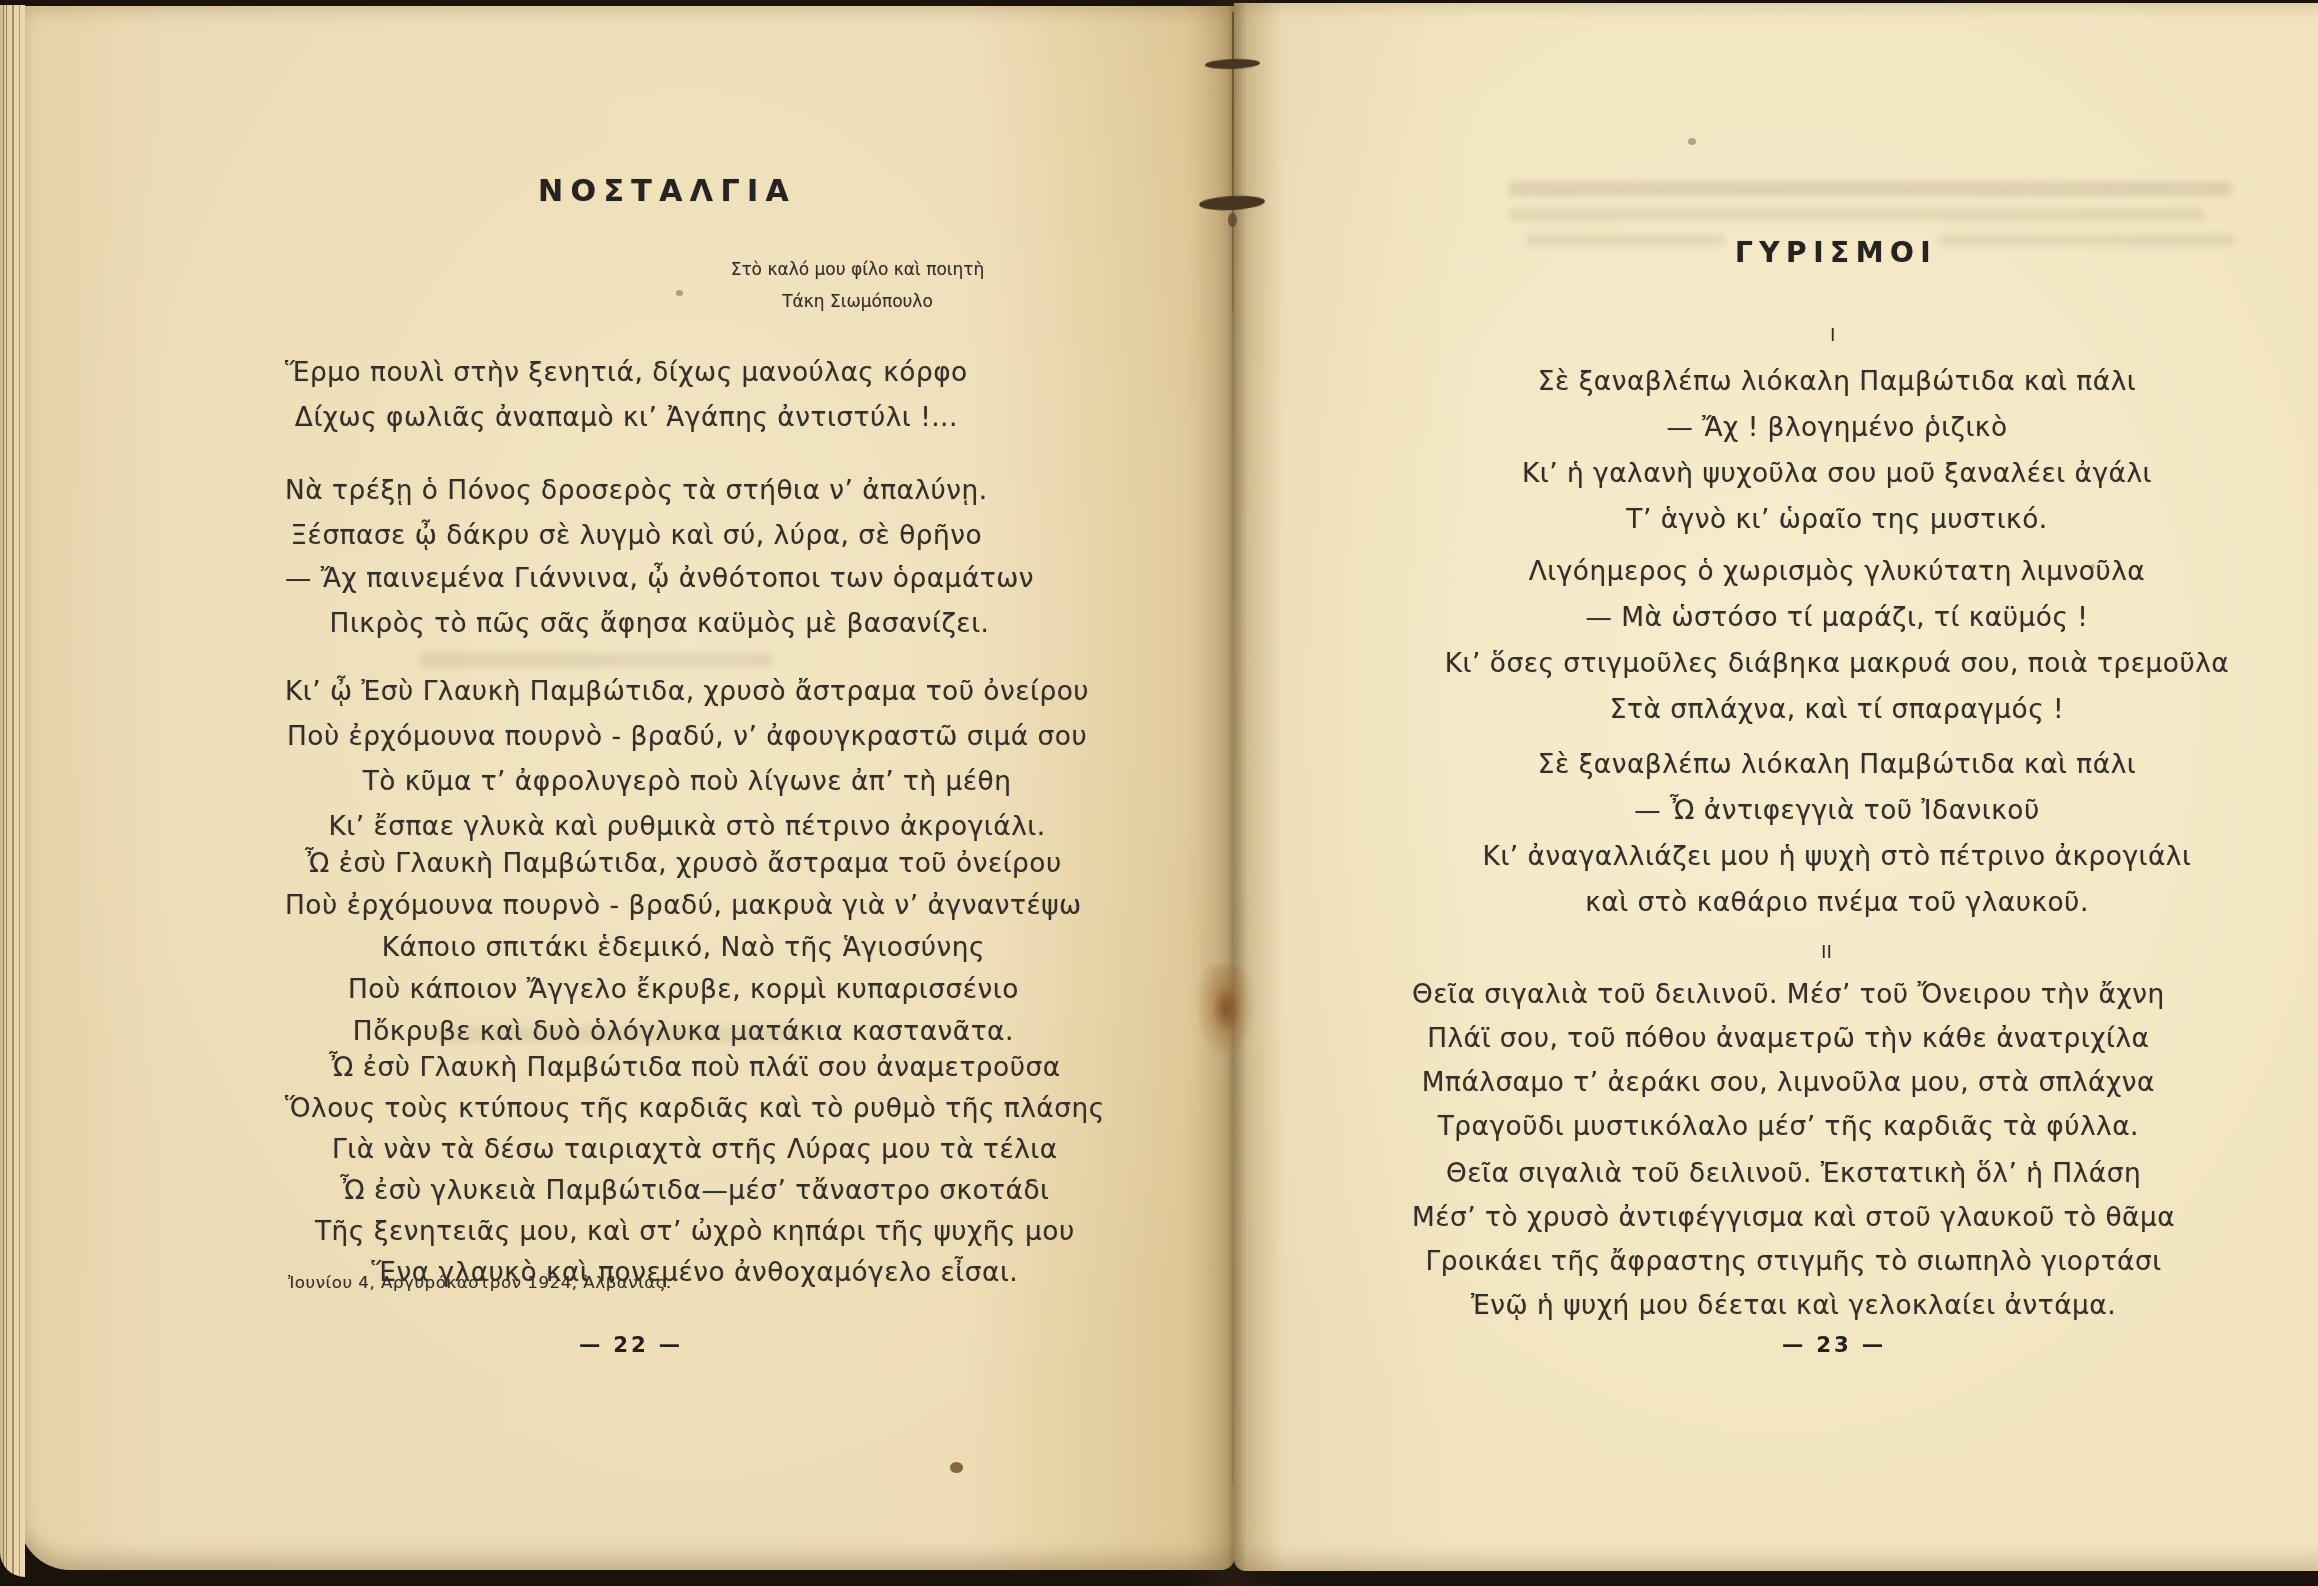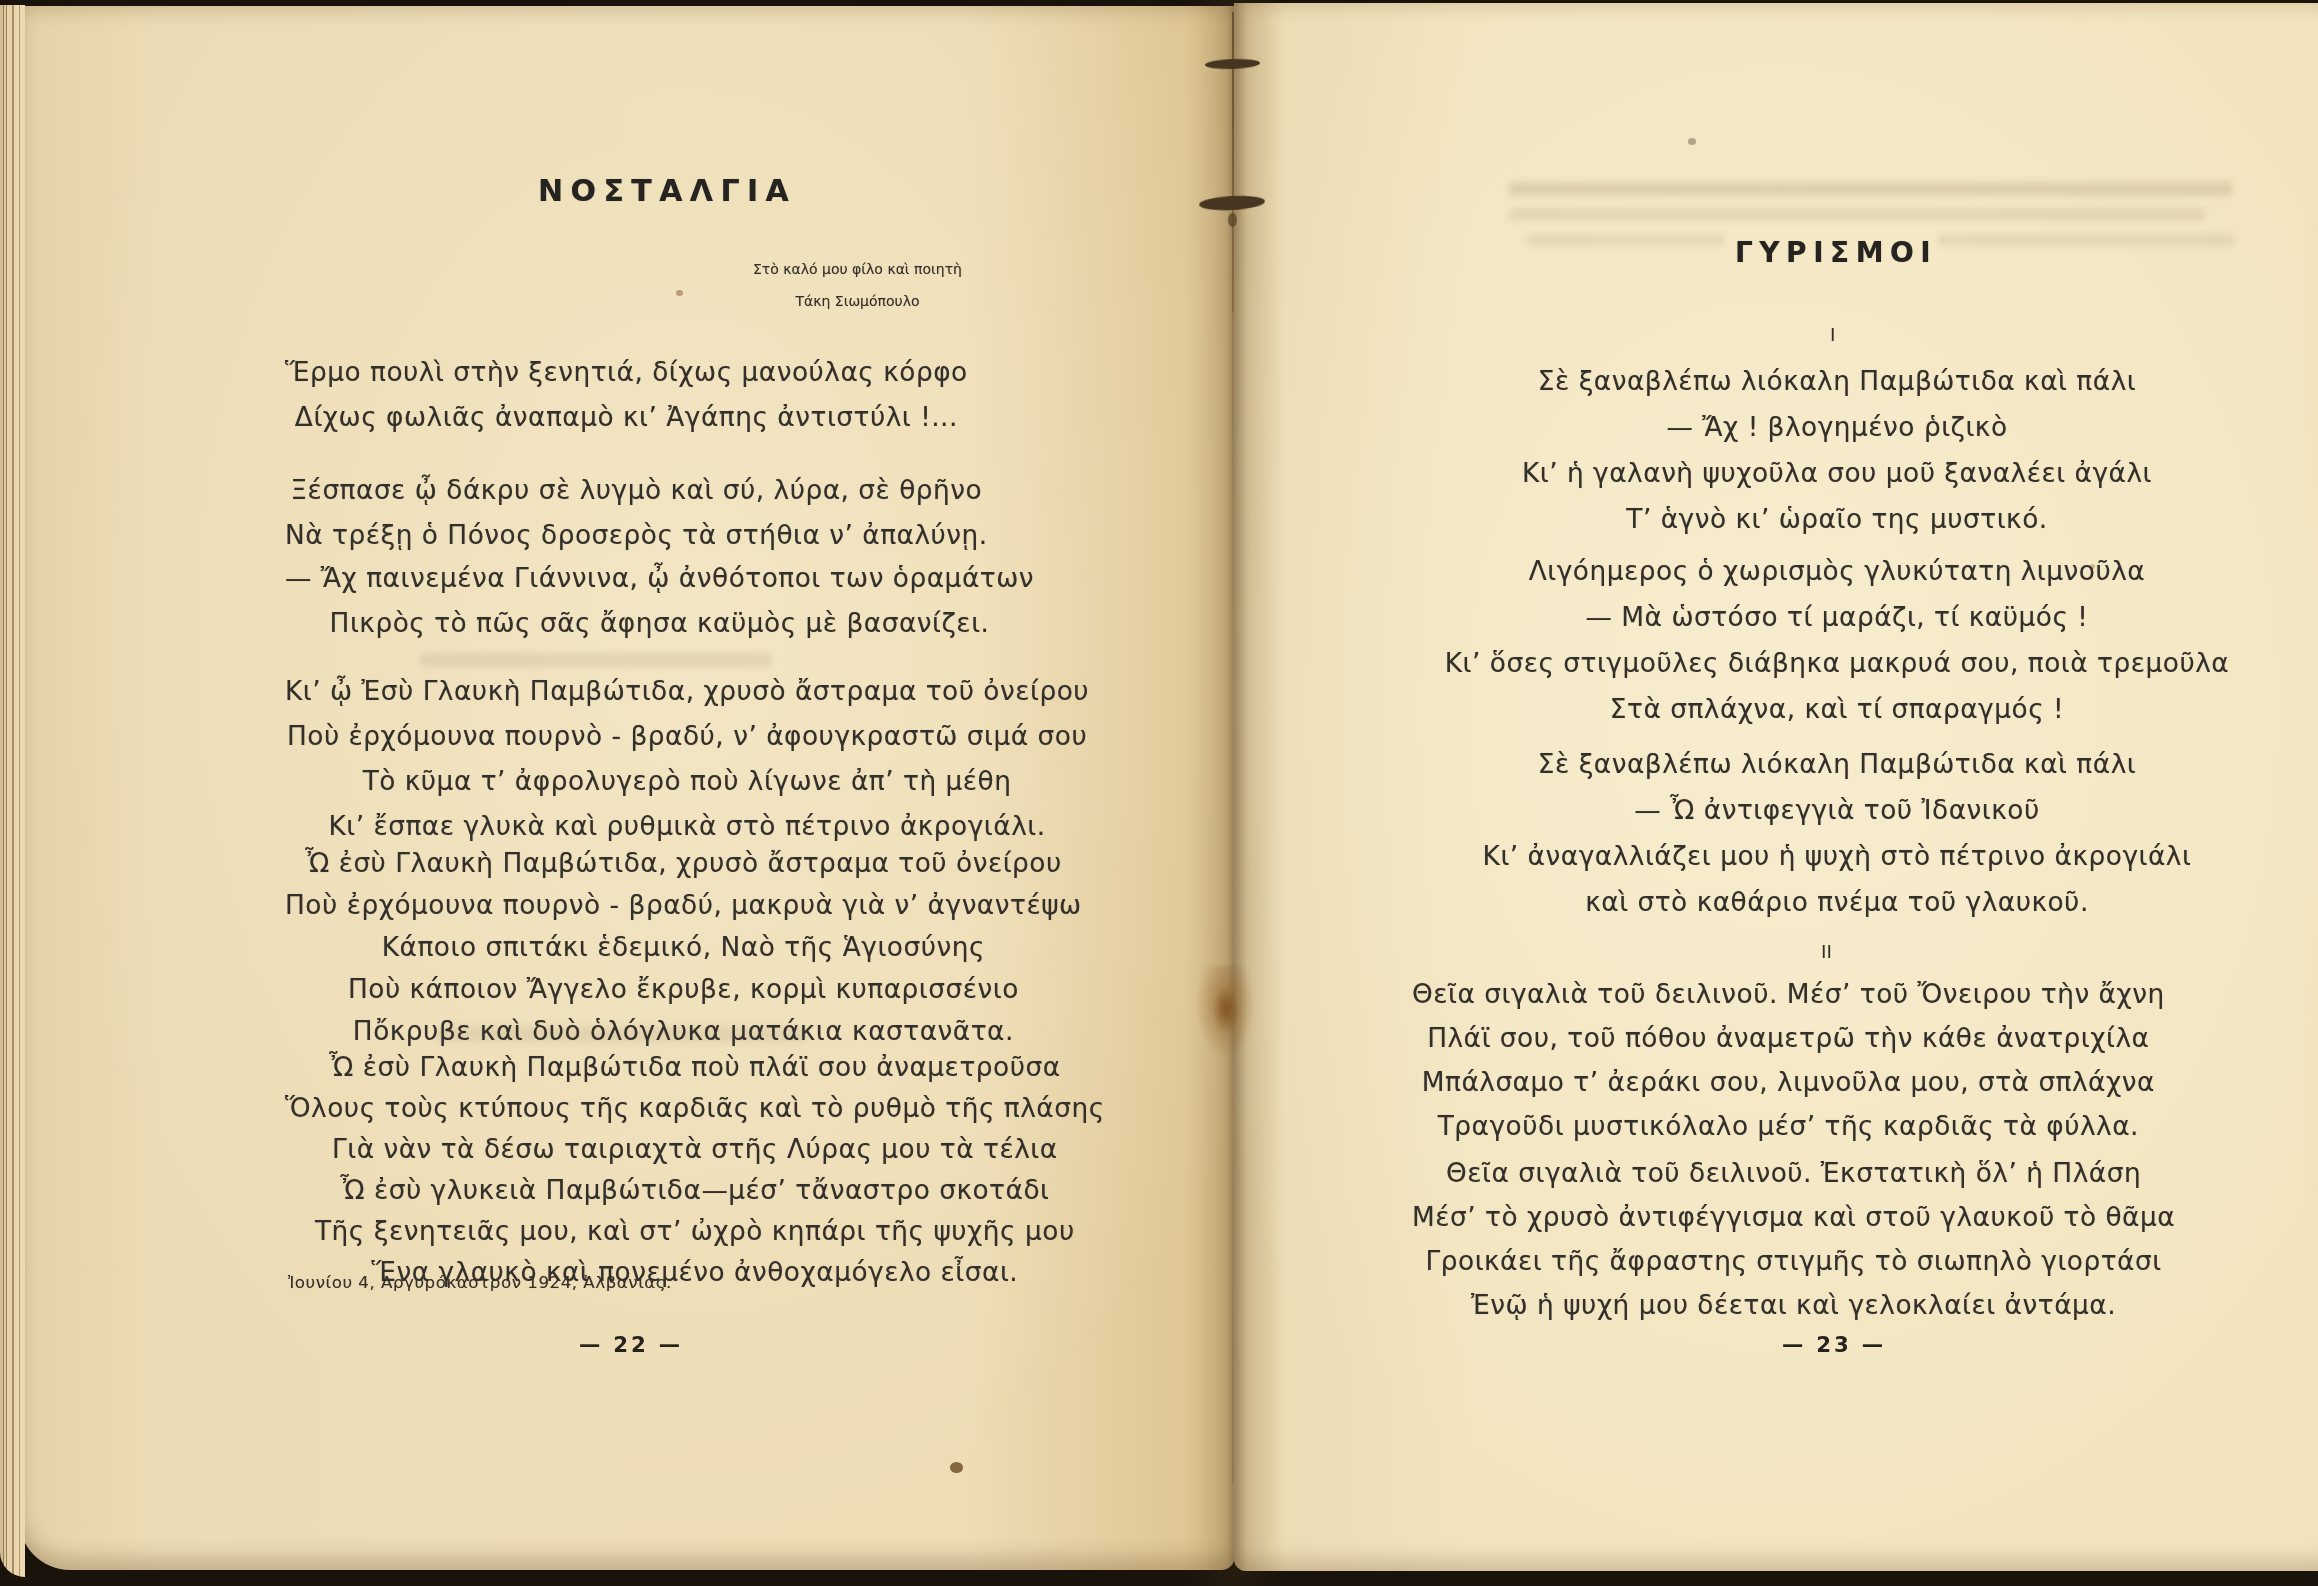--- a/index.html
+++ b/index.html
@@ -73,21 +73,21 @@
   .g4{left:1938px;top:234px;width:297px;height:12px;opacity:.7;}
   .g5{left:420px;top:653px;width:352px;height:14px;opacity:.75;}
   .g6{left:436px;top:1027px;width:371px;height:15px;opacity:.7;}
   
   .ink{color:#332f2a;text-shadow:0 0 0.9px rgba(60,52,40,.35);text-align:center;}
   .title{position:absolute;font-weight:bold;color:#262420;white-space:nowrap;
     text-shadow:0 0 0.9px rgba(45,40,32,.45);}
   .title-left{left:538px;top:173px;font-size:30px;letter-spacing:7.4px;}
   .title-right{left:1735px;top:236px;font-size:28px;letter-spacing:6.5px;}
   .dedication{position:absolute;left:672px;top:253px;width:371px;text-align:center;
-    font-size:14px;line-height:32px;white-space:nowrap;}
+    font-size:17px;line-height:32px;white-space:nowrap;}
   .stanza{position:absolute;font-size:26.4px;letter-spacing:0.5px;white-space:nowrap;}
   .stanza-l{left:285px;line-height:45px;}
   .s1{top:349px;} .s2{top:467px;} .s3{top:555px;} .s4{top:668px;}
   .s5{top:842px;line-height:42px;} .s6{top:1046px;line-height:41px;}
   .stanza-rc{left:1285px;width:1104px;text-align:center;line-height:46px;}
   .r1{top:358px;} .r2{top:548px;} .r3{top:741px;}
   .stanza-rl{left:1405px;line-height:44px;margin-left:7px;}
   .r4{top:972px;} .r5{top:1151px;}
   .numeral{position:absolute;font-size:18.5px;color:#332f2a;}
   .num-1{left:1830px;top:324px;}
@@ -133,22 +133,22 @@
     <div>Στὸ καλό μου φίλο καὶ ποιητὴ</div>
     <div>Τάκη Σιωμόπουλο</div>
   </div>
 
   <div class="stanza stanza-l s1 ink">
     <div>Ἕρμο πουλὶ στὴν ξενητιά, δίχως μανούλας κόρφο</div>
     <div>Δίχως φωλιᾶς ἀναπαμὸ κι’ Ἀγάπης ἀντιστύλι !...</div>
   </div>
 
   <div class="stanza stanza-l s2 ink">
+    <div>Νὰ τρέξῃ ὁ Πόνος δροσερὸς τὰ στήθια ν’ ἀπαλύνῃ.</div>
     <div>Ξέσπασε ᾦ δάκρυ σὲ λυγμὸ καὶ σύ, λύρα, σὲ θρῆνο</div>
-    <div>Νὰ τρέξῃ ὁ Πόνος δροσερὸς τὰ στήθια ν’ ἀπαλύνῃ.</div>
   </div>
 
   <div class="stanza stanza-l s3 ink">
     <div>— Ἄχ παινεμένα Γιάννινα, ᾦ ἀνθότοποι των ὁραμάτων</div>
     <div>Πικρὸς τὸ πῶς σᾶς ἄφησα καϋμὸς μὲ βασανίζει.</div>
   </div>
 
   <div class="stanza stanza-l s4 ink">
     <div>Κι’ ᾦ Ἐσὺ Γλαυκὴ Παμβώτιδα, χρυσὸ ἄστραμα τοῦ ὀνείρου</div>
     <div>Ποὺ ἐρχόμουνα πουρνὸ - βραδύ, ν’ ἀφουγκραστῶ σιμά σου</div>

